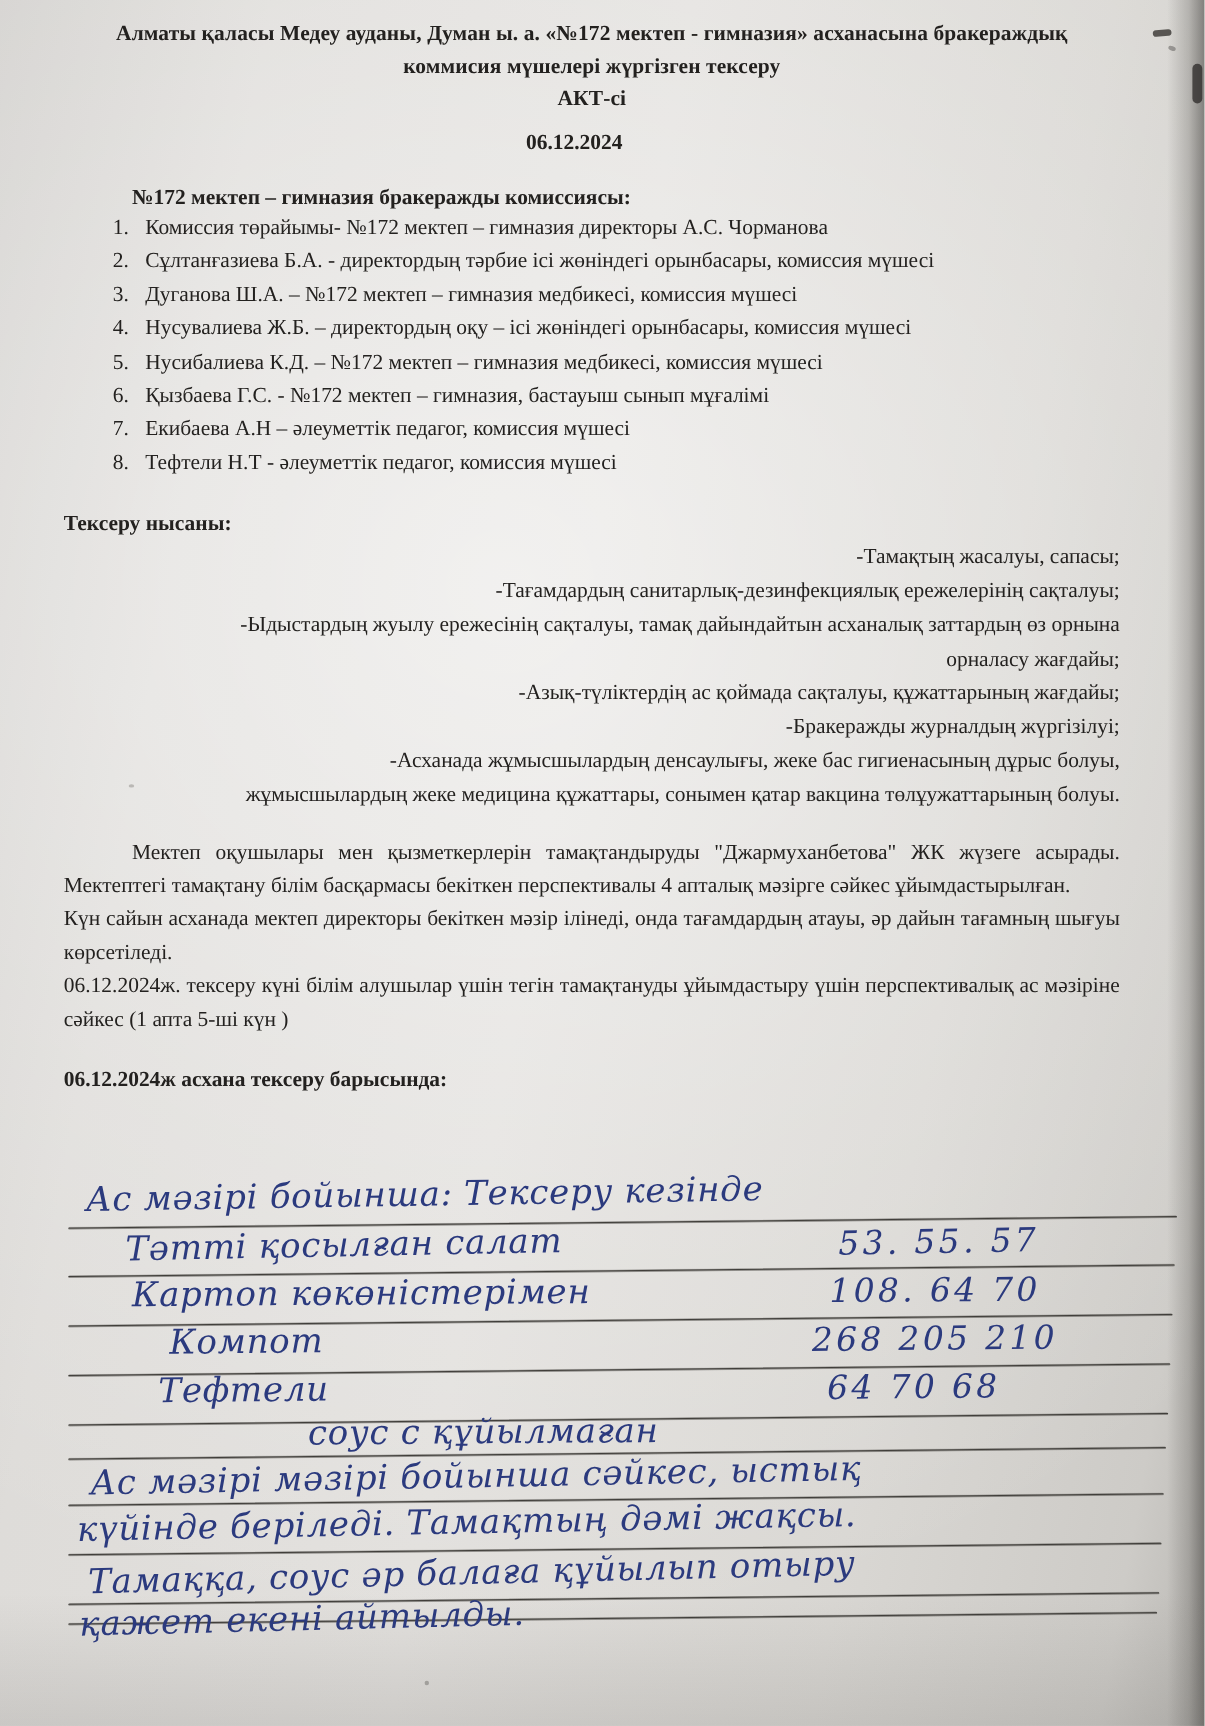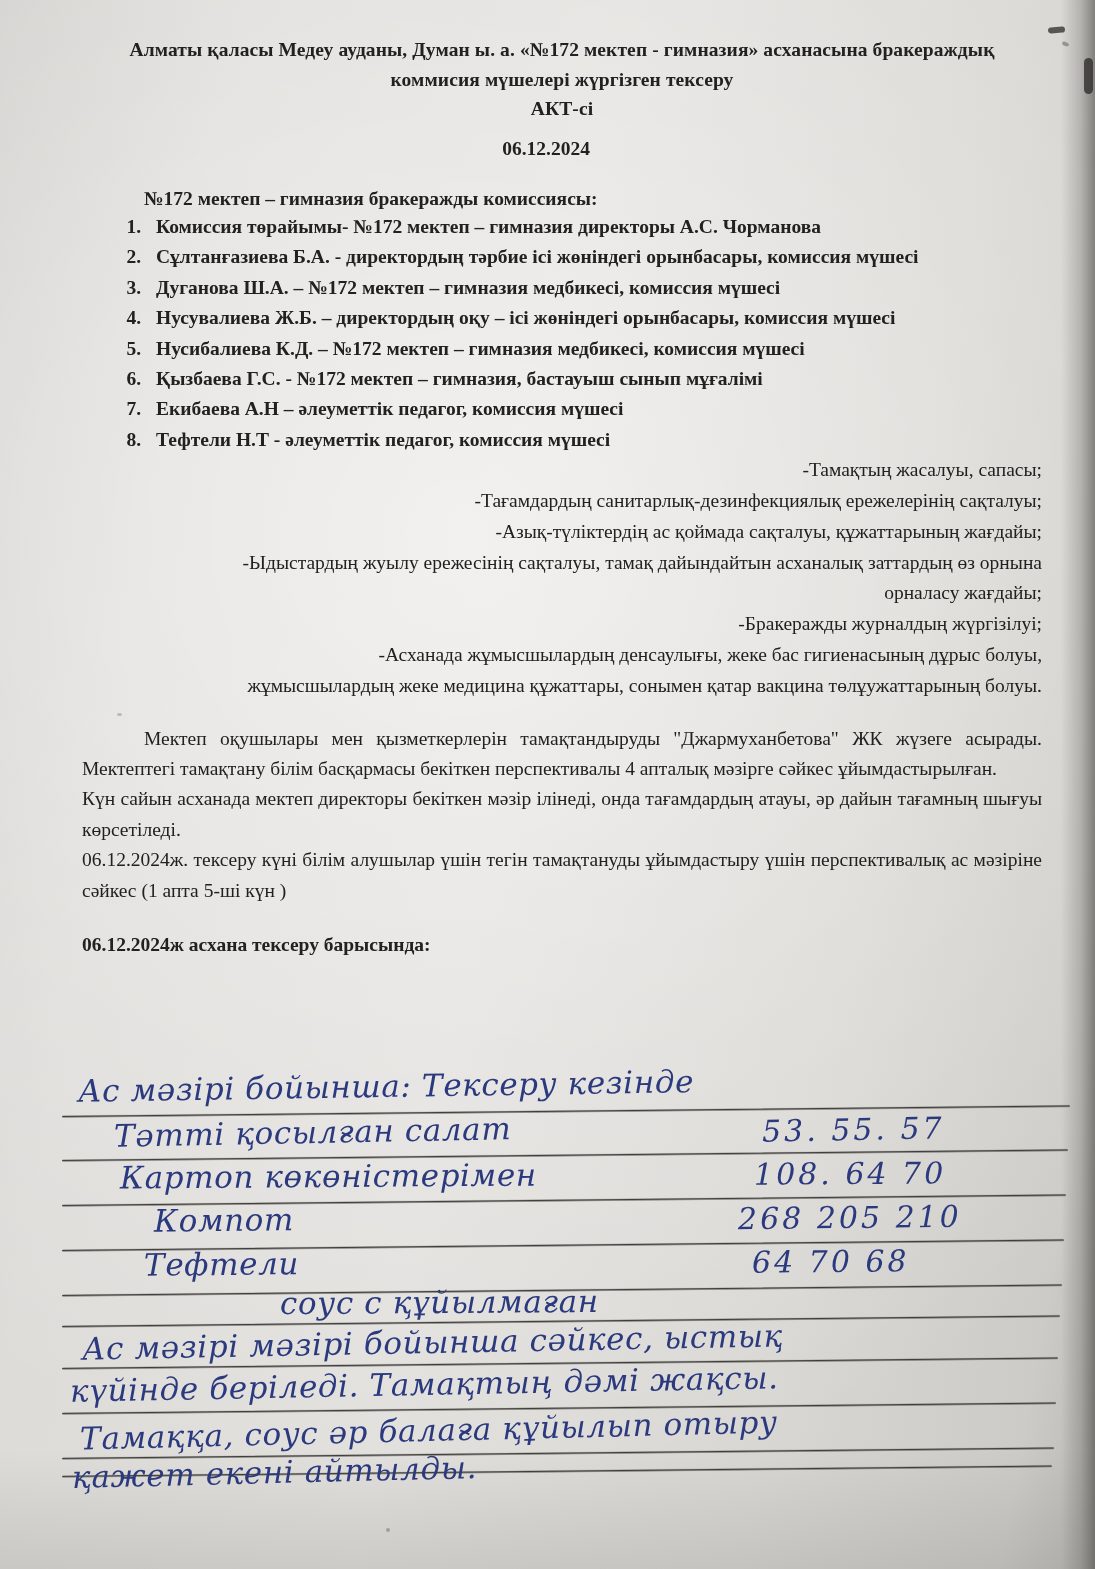--- a/index.html
+++ b/index.html
@@ -82,23 +82,22 @@
   .content {
     position: absolute;
     inset: 0;
     padding: 0;
   }
 
   
   .doc {
     position: absolute;
     left: 58px;
-    top: 35px;
+    top: 16px;
     width: 960px;
-    margin-left: 24px;
   }
   .title-block {
     text-align: center;
     font-weight: bold;
     font-size: 19.5px;
     line-height: 1.52;
     letter-spacing: .1px;
   }
   .title-line { display: block; }
   .title-act { display: block; }
@@ -117,21 +116,20 @@
     margin-top: 28px;
     margin-bottom: 2px;
   }
   .section-heading.indented { padding-left: 62px; }
 
   ol.members {
     margin: 0;
     padding-left: 64px;
     font-size: 19.5px;
     line-height: 1.56;
-    font-weight: bold;
   }
   ol.members li {
     padding-left: 10px;
   }
 
   .subheading {
     font-weight: bold;
     font-size: 19.5px;
     margin-top: 30px;
     margin-bottom: 4px;
@@ -226,34 +224,35 @@
       <li>Комиссия төрайымы- №172 мектеп – гимназия директоры А.С. Чорманова</li>
       <li>Сұлтанғазиева Б.А. - директордың тәрбие ісі жөніндегі орынбасары, комиссия мүшесі</li>
       <li>Дуганова Ш.А. – №172 мектеп – гимназия медбикесі,  комиссия мүшесі</li>
       <li>Нусувалиева Ж.Б. – директордың оқу – ісі жөніндегі орынбасары, комиссия мүшесі</li>
       <li>Нусибалиева К.Д. – №172 мектеп – гимназия медбикесі,  комиссия мүшесі</li>
       <li>Қызбаева Г.С. - №172 мектеп – гимназия, бастауыш сынып мұғалімі</li>
       <li>Екибаева А.Н – әлеуметтік педагог, комиссия мүшесі</li>
       <li>Тефтели Н.Т - әлеуметтік педагог, комиссия мүшесі</li>
     </ol>
 
+    <div class="subheading">Тексеру нысаны:</div>
 
     <ul class="criteria">
       <li>
         <span>-Тамақтың жасалуы, сапасы;</span>
       </li>
       <li>
         <span>-Тағамдардың санитарлық-дезинфекциялық ережелерінің сақталуы;</span>
-      </li>
-      <li>
-        <span>-Азық-түліктердің ас қоймада сақталуы, құжаттарының жағдайы;</span>
       </li>
       <li>
         <span>-Ыдыстардың жуылу ережесінің сақталуы, тамақ дайындайтын асханалық заттардың өз орнына</span>
         <span class="wrap2">орналасу жағдайы;</span>
+      </li>
+      <li>
+        <span>-Азық-түліктердің ас қоймада сақталуы, құжаттарының жағдайы;</span>
       </li>
       <li>
         <span>-Бракеражды журналдың жүргізілуі;</span>
       </li>
       <li>
         <span>-Асханада жұмысшылардың денсаулығы, жеке бас гигиенасының дұрыс болуы,</span>
         <span class="wrap2">жұмысшылардың жеке медицина құжаттары, сонымен қатар вакцина төлұужаттарының болуы.</span>
       </li>
     </ul>
 

